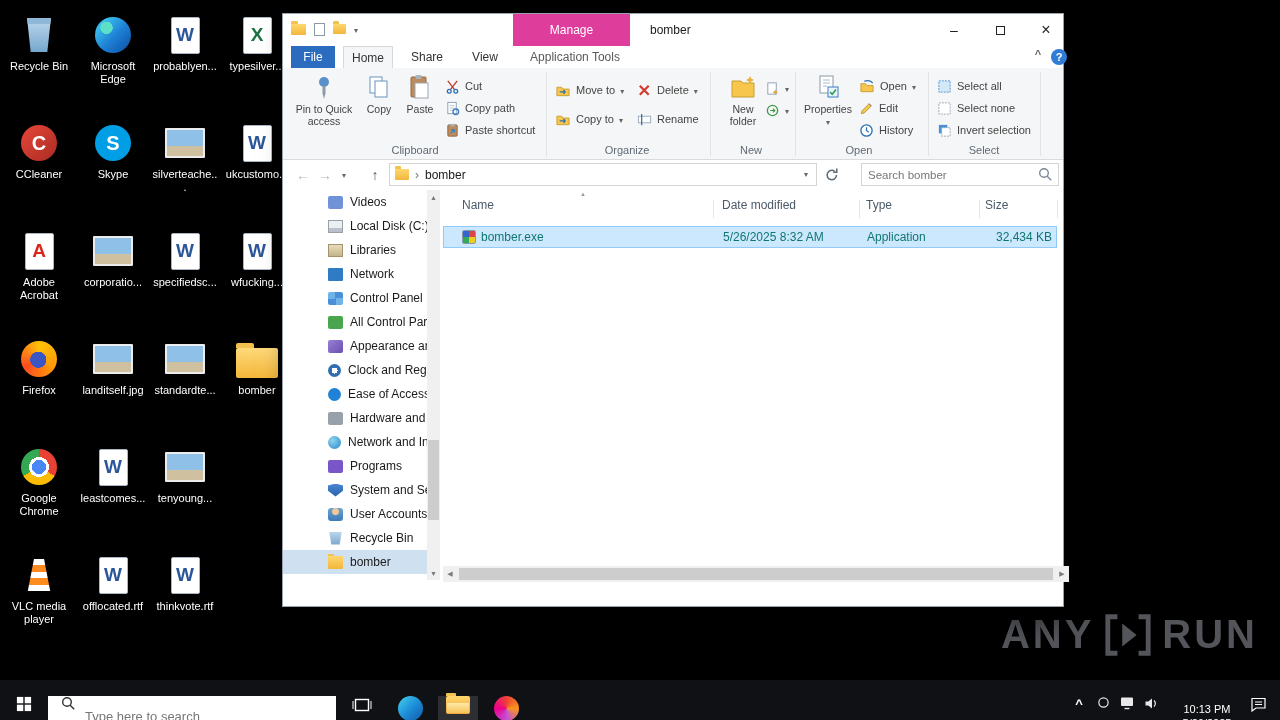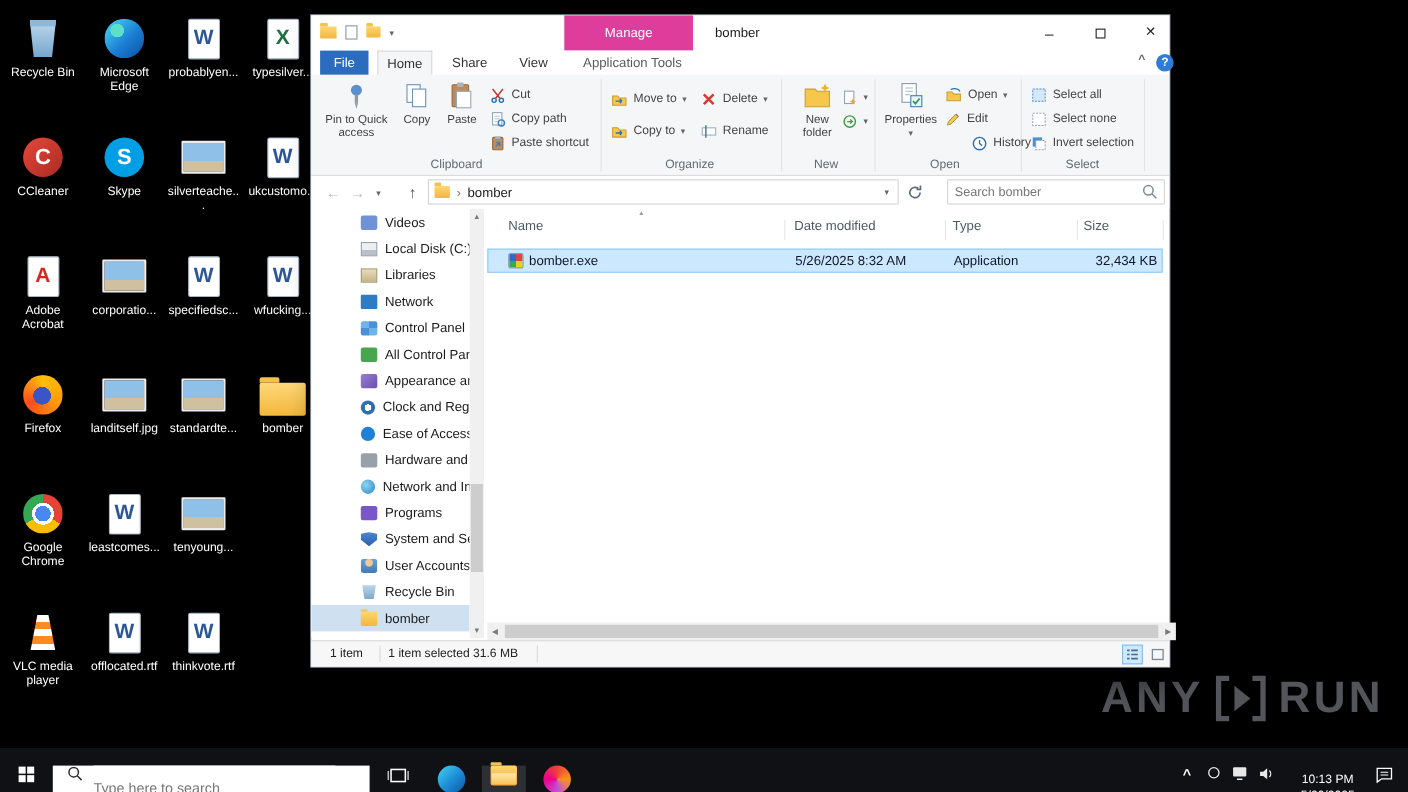--- a/index.html
+++ b/index.html
@@ -93,21 +93,21 @@
   .si-folder::before { content:""; position:absolute; top:-2px; left:0; width:6px; height:2px; background:#f2c350; }
 
   .sb-scroll { position:absolute; left:144px; top:176px; width:13px; height:390px; background:#f0f0f0; }
   .sb-thumb { position:absolute; left:1px; top:250px; width:11px; height:80px; background:#cdcdcd; }
   .scroll-ar { position:absolute; left:0; width:13px; height:14px; color:#7a7a7a; font-size:7px; display:flex; align-items:center; justify-content:center; }
 
   .hcell { position:absolute; top:184px; font-size:12px; color:#4c5a68; }
   .hsep { position:absolute; top:186px; height:18px; width:1px; background:#e6e6e6; }
   .sortcaret { position:absolute; left:297px; top:177px; font-size:6px; color:#9a9a9a; }
   .frow { position:absolute; left:160px; top:212px; width:614px; height:22px; background:#cce8ff; border:1px solid #91c9f7; }
-  .fc { position:absolute; top:0; line-height:20px; font-size:12px; color:#0f172a; white-space:nowrap; }
+  .fc { position:absolute; top:0; line-height:20px; font-size:12px; color:#0f766e; white-space:nowrap; }
   .fname { left:37px; } .fdate { left:279px; } .ftype { left:423px; }
   .fsize { left:500px; width:108px; text-align:right; }
   .exe-ic { position:absolute; left:18px; top:3px; width:14px; height:14px; border-radius:2px; border:1px solid #8899aa;
             background:conic-gradient(#d44 0 25%,#ec2 25% 50%,#3a5 50% 75%,#36c 75%); }
 
   .hscroll { position:absolute; left:160px; top:552px; width:626px; height:16px; background:#f0f0f0; }
   .h-thumb { position:absolute; left:16px; top:2px; width:594px; height:12px; background:#cdcdcd; }
   .h-ar { position:absolute; top:0; width:14px; height:16px; color:#7a7a7a; font-size:7px; display:flex; align-items:center; justify-content:center; }
 
   .statusbar { position:absolute; left:0; top:568px; right:0; height:24px; background:#f7f7f7; border-top:1px solid #d9d9d9; font-size:11px; color:#222; }
@@ -436,21 +436,21 @@
       <span>Open</span>
       <span class="chev"></span>
     </div>
     <div class="rsmall" style="left:576px;top:30px">
       <svg width="15" height="15" viewBox="0 0 16 16">
         <path d="M2.5 13.5l.8-3.2 7.4-7.4 2.4 2.4-7.4 7.4z" fill="#f2c94c" stroke="#a8852a" stroke-width=".8"></path>
         <path d="M10.7 2.9l2.4 2.4" stroke="#777"></path>
       </svg>
       <span>Edit</span>
     </div>
-    <div class="rsmall" style="left:600px;top:52px">
+    <div class="rsmall" style="left:576px;top:52px">
       <svg width="15" height="15" viewBox="0 0 16 16">
         <circle cx="8" cy="8" r="6" fill="#fff" stroke="#2c6fb0" stroke-width="1.4"></circle>
         <path d="M8 4.5V8l2.5 2" stroke="#2c6fb0" stroke-width="1.3" fill="none"></path>
       </svg>
       <span>History</span>
     </div>
     <div class="rlabel" style="left:576px">Open</div>
 
     <div class="rsmall" style="left:654px;top:8px">
       <svg width="15" height="15" viewBox="0 0 16 16">
@@ -590,36 +590,20 @@
         <span class="fc fsize">32,434 KB</span>
       </div>
     </div>
 
   <div class="hscroll">
     <div class="h-ar" style="left:0">◀</div>
     <div class="h-thumb"></div>
     <div class="h-ar" style="left:612px">▶</div>
   </div>
 
-  <div class="statusbar">
-    <span class="st" style="left:17px">1 item</span>
-    <span class="stsep" style="left:62px"></span>
-    <span class="st" style="left:70px">1 item selected 31.6 MB</span>
-    <span class="stsep" style="left:205px"></span>
-    <div class="vbtn active" style="left:737px">
-      <svg width="13" height="12" viewBox="0 0 17 16">
-        <path d="M2 3h3M7 3h8M2 8h3M7 8h8M2 13h3M7 13h8" stroke="#4a6a8a" stroke-width="2" fill="none"></path>
-      </svg>
-    </div>
-    <div class="vbtn" style="left:760px">
-      <svg width="13" height="12" viewBox="0 0 17 16">
-        <rect x="2" y="2" width="13" height="12" fill="none" stroke="#7a8a98" stroke-width="1.6"></rect>
-      </svg>
-    </div>
-  </div>
 </div>
 
 <div class="taskbar">
   <div class="tb" style="left:0;width:48px">
     <svg width="16" height="16" viewBox="0 0 17.5 17.5">
       <rect x="1" y="1" width="7" height="7" fill="#fff"></rect>
         <rect x="9.5" y="1" width="7" height="7" fill="#fff"></rect>
       <rect x="1" y="9.5" width="7" height="7" fill="#fff"></rect>
         <rect x="9.5" y="9.5" width="7" height="7" fill="#fff"></rect>
     </svg>

